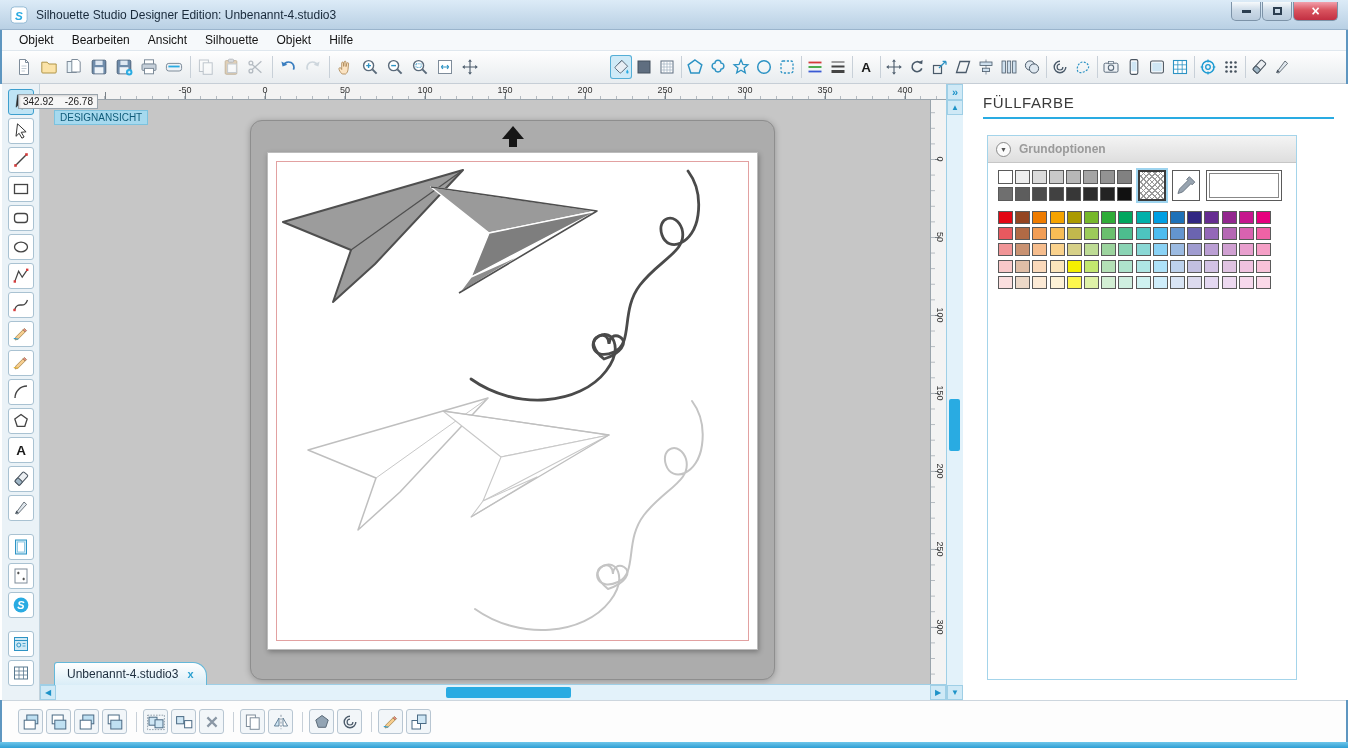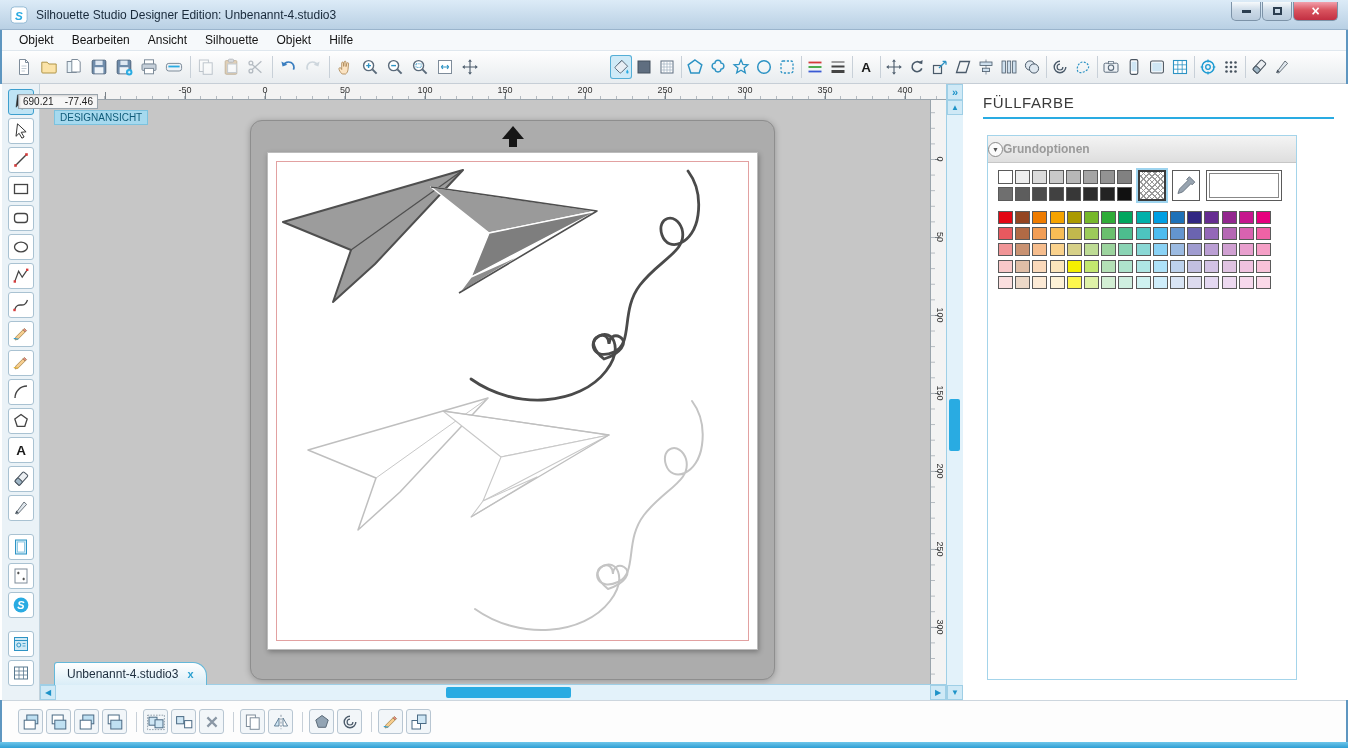--- a/index.html
+++ b/index.html
@@ -66,21 +66,21 @@
 .track{flex:1;position:relative}
 .thumb{position:absolute;left:390px;top:2px;width:125px;height:11px;background:#29abe2;border-radius:2px}
 .vscroll{position:absolute;left:906px;top:0;width:17px;height:616px;background:#e3f2fa;border-left:1px solid #9fcfe6;display:flex;flex-direction:column}
 .vscroll .sbtn{width:16px}
 .vtrack{width:100%;flex:1;position:relative}
 .vthumb{position:absolute;left:2px;top:284px;width:11px;height:52px;background:#29abe2;border-radius:2px}
 
 .panel{position:absolute;left:963px;top:0;width:385px;height:616px;background:#fff;padding:10px 14px 0 20px}
 .panel-title{font-size:15px;color:#3a3a3a;letter-spacing:.6px;border-bottom:2px solid #29abe2;padding-bottom:6px;margin-bottom:16px}
 .panel-box{width:310px;margin-left:4px;height:545px;border:1px solid #a4d4ea;background:#fff;position:relative}
-.sect-head{height:27px;background:linear-gradient(#f4f4f4,#dedede);border-bottom:1px solid #c6c6c6;display:flex;align-items:center;font-size:12px;font-weight:bold;color:#9a9a9a}
+.sect-head{height:27px;background:linear-gradient(#f4f4f4,#dedede);border-bottom:1px solid #c6c6c6;display:flex;align-items:center;padding-left:8px;gap:8px;font-size:12px;font-weight:bold;color:#9a9a9a}
 .sect-head.second{border-top:1px solid #c6c6c6}
 .toggle{width:15px;height:15px;border:1px solid #8a8a8a;border-radius:50%;background:#fbfbfb;display:flex;align-items:center;justify-content:center;color:#555}
 .toggle.down::after{content:"▼";font-size:7px}
 .toggle.right::after{content:"▶";font-size:7px}
 .palette{position:relative;height:160px;background:#fff}
 .sw{position:absolute;border:1px solid #5a5a5a;background:#fff}
 .sw.nofill{background-image:repeating-linear-gradient(45deg,#9a9a9a 0 1px,transparent 1px 4px),repeating-linear-gradient(-45deg,#9a9a9a 0 1px,transparent 1px 4px)}
 .sw.selected{border:2px solid #3a3a3a;box-shadow:0 0 0 2px #9ed4ef}
 .sw.current{box-shadow:inset 0 0 0 2px #fff,inset 0 0 0 3px #888}
 .sw svg{width:100%;height:100%;display:block}
@@ -623,22 +623,22 @@
                 <path d="M42 98 L96 74 L30 114 Z" fill="#fff" stroke="#c8c8c8" stroke-width="1.1" stroke-linejoin="round"></path>
                 <path d="M2 8 L168 32 L30 114" fill="none" stroke="#bfbfbf" stroke-width="1.3" stroke-linejoin="round"></path>
               </g>
               <use href="#swirlg" transform="translate(4,230)" stroke="#c4c4c4" stroke-width="2" stroke-linecap="round"></use>
             </svg>
           </div>
         </div>
       </div>
 
       <div class="coords">
-        <span>690.21</span>
-        <span>-77.46</span>
+        <span>342.92</span>
+        <span>-26.78</span>
       </div>
       <div class="viewtag">DESIGNANSICHT</div>
 
       <div class="tab">
         <span>Unbenannt-4.studio3</span>
         <span class="tabx">x</span>
       </div>
 
       <div class="hscroll">
         <span class="sbtn sb-left"></span>

